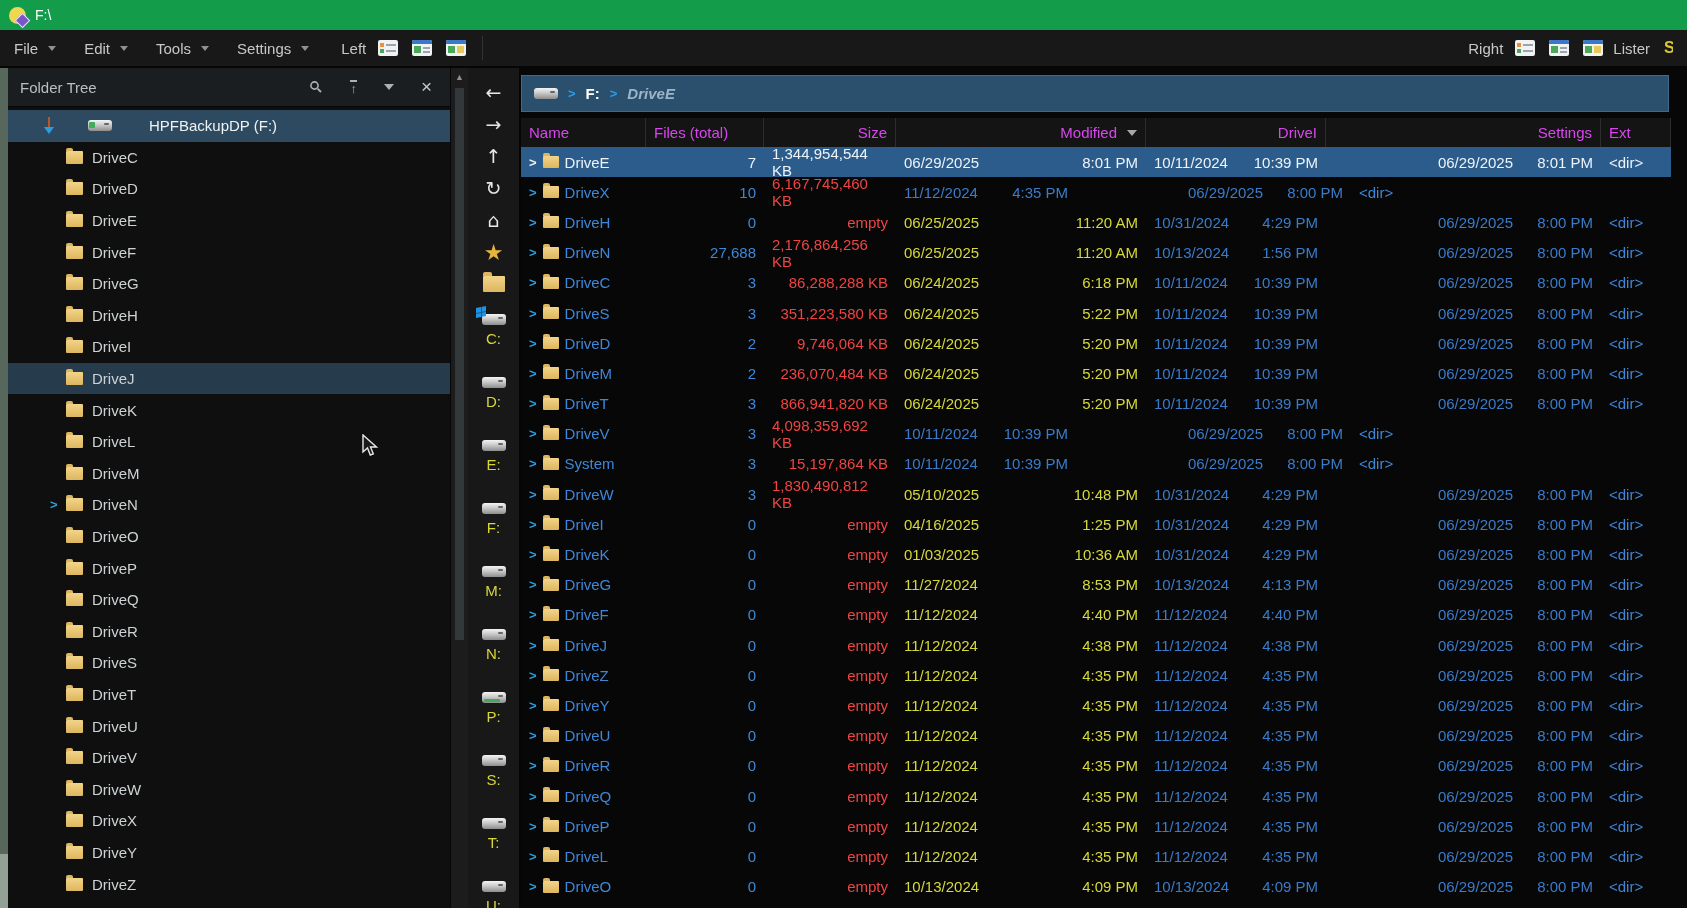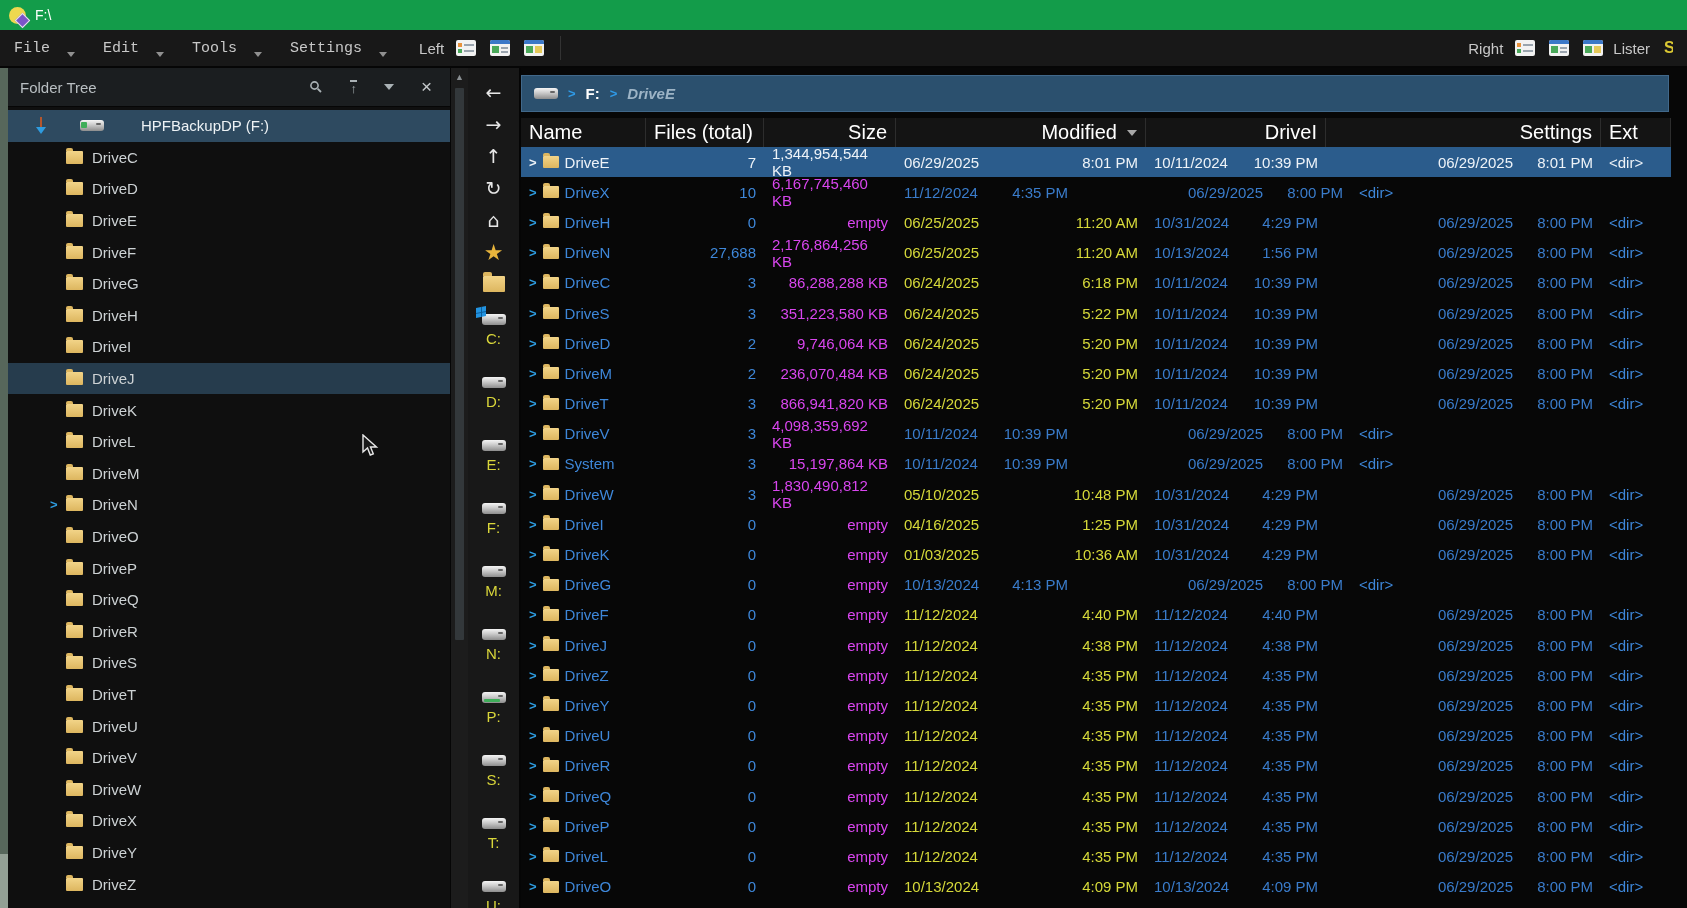--- a/index.html
+++ b/index.html
@@ -9,21 +9,21 @@
   
   .titlebar{height:30px;background:#139c4a;display:flex;align-items:center;padding-left:9px;gap:9px;}
   .logo{width:17px;height:17px;border-radius:50%;background:#eed84f;position:relative;flex:0 0 auto;}
   .logo::after{content:"";position:absolute;right:-2px;bottom:-2px;width:9px;height:9px;background:#7b55c8;
                transform:rotate(45deg);border:1px solid #e8e8e8;}
   .title-text{color:#fff;font-size:14px;}
 
   
   .menubar{height:36px;background:#181818;display:flex;align-items:center;padding:0 14px;
            font-size:15px;color:#c8c8c8;border-bottom:2px solid #060606;}
-  .menu-item{display:flex;align-items:flex-end;gap:17px;margin-right:28px;cursor:default;font-family:Liberation Mono, monospace;}
+  .menu-item{display:flex;align-items:center;gap:10px;margin-right:28px;cursor:default;}
   .caret{width:0;height:0;border-left:4px solid transparent;border-right:4px solid transparent;
          border-top:5px solid #909090;}
   .pane-label{margin:0 12px 0 4px;}
   .view-icons{display:flex;gap:14px;margin-right:10px;}
   .view-icon{width:20px;height:16px;border-radius:2px;background:#f2f2f2;position:relative;overflow:hidden;}
   .view-icon.v2::before,.view-icon.v3::before{content:"";position:absolute;left:0;top:0;right:0;height:4px;background:#3b78c8;}
   .view-icon.v1 .b1{position:absolute;left:2px;top:3px;width:4px;height:4px;background:#e8923c;}
   .view-icon.v1 .b2{position:absolute;left:2px;top:9px;width:4px;height:4px;background:#4aa85a;}
   .view-icon.v1 .l1,.view-icon.v1 .l2{position:absolute;left:8px;height:2px;right:2px;background:#9aa4ae;}
   .view-icon.v1 .l1{top:4px}.view-icon.v1 .l2{top:10px}
@@ -46,21 +46,21 @@
   .tree-header{height:38px;background:#1b1e20;display:flex;align-items:center;padding:0 12px;
                color:#b9bfc2;font-size:15px;border-bottom:1px solid #060606;flex:0 0 auto;}
   .th-icons{margin-left:auto;display:flex;align-items:center;gap:27px;margin-right:6px;}
   .th-icons svg{display:block;}
   .totop{color:#aab2b5;font-size:13px;line-height:11px;border-top:2px solid #aab2b5;padding-top:1px;}
   .chev{width:0;height:0;border-left:5px solid transparent;border-right:5px solid transparent;border-top:6px solid #aab2b5;}
   .closex{color:#c4c8ca;font-size:19px;line-height:16px;font-weight:400;}
   .tree-body{flex:1;padding-top:3px;overflow:hidden;}
   .tree-row{height:31.6px;display:flex;align-items:center;font-size:15px;color:#cdd2d4;padding-left:58px;}
   .tree-row .lbl{margin-left:9px;white-space:nowrap;}
-  .tree-row.root{background:#2e4a60;color:#edf2f5;padding-left:26px;gap:28px;}
+  .tree-row.root{background:#2e4a60;color:#edf2f5;padding-left:34px;gap:28px;}
   .tree-row.hovered{background:#263c4d;}
   .tree-chev{color:#2e9ce0;font-weight:700;font-size:13px;width:16px;margin-left:-16px;text-align:left;visibility:hidden;}
   .elbow{width:14px;height:18px;position:relative;flex:0 0 auto;margin-right:4px;}
   .elbow::before{content:"";position:absolute;left:6px;top:0;width:2px;height:10px;background:#b5562d;}
   .elbow::after{content:"";position:absolute;left:2px;top:10px;border-left:5px solid transparent;
                 border-right:5px solid transparent;border-top:7px solid #2e9ce0;}
   .fold{width:17px;height:13px;background:linear-gradient(180deg,#f2d488,#ddb65f);border-radius:1px;
         position:relative;flex:0 0 auto;}
   .fold::before{content:"";position:absolute;top:-3px;left:0;width:7px;height:3px;background:#ddb65f;border-radius:2px 2px 0 0;}
   .dpill{width:24px;height:11px;border-radius:3px;position:relative;flex:0 0 auto;
@@ -91,35 +91,35 @@
 
   
   .file-pane{flex:1;background:#070707;display:flex;flex-direction:column;overflow:hidden;}
   .pathbar{margin-top:7px;height:37px;width:1148px;background:#2b506e;border:1px solid #41688a;
            display:flex;align-items:center;padding:0 12px;gap:10px;box-sizing:border-box;}
   .crumb-sep{color:#2f9be8;font-weight:700;font-size:13px;}
   .crumb-root{color:#fff;font-weight:700;font-size:15px;}
   .crumb-current{color:#9db4c6;font-weight:700;font-style:italic;font-size:15px;}
 
   .grid-header{margin-top:6px;height:29px;width:1150px;display:flex;background:#141414;
-               font-size:20px;color:#ffffff;box-sizing:border-box;}
+               font-size:15px;color:#d946ef;box-sizing:border-box;}
   .hcell{display:flex;align-items:center;padding:0 8px;border-right:1px solid #2d2d2d;box-sizing:border-box;height:100%;}
   .hcell.right{justify-content:flex-end;}
   .sortarrow{width:0;height:0;border-left:5px solid transparent;border-right:5px solid transparent;
              border-top:6px solid #a8a8a8;margin-left:10px;}
 
   .rows{flex:1;overflow:hidden;}
   .frow{height:30.2px;width:1150px;display:flex;font-size:15px;}
   .cell{display:flex;align-items:center;padding:0 8px;box-sizing:border-box;height:100%;}
   .c-name{width:125px;color:#3e87d9;gap:6px;}
   .c-name .fold{width:16px;height:12px;}
   .expander{color:#2e9ce0;font-weight:700;font-size:13px;}
   .name-text{white-space:nowrap;}
   .c-files{width:118px;justify-content:flex-end;color:#3e87d9;}
-  .c-size{width:132px;justify-content:flex-end;color:#d946ef;}
+  .c-size{width:132px;justify-content:flex-end;color:#ef4444;}
   .c-mod{width:250px;justify-content:space-between;color:#d6d93a;}
   .c-created{width:180px;justify-content:space-between;color:#3a7ccb;}
   .c-acc{width:275px;justify-content:flex-end;color:#3a7ccb;}
   .c-acc .v-at{width:80px;text-align:right;}
   .c-ext{width:70px;color:#3e87d9;text-align:center;}
   .frow.selected{background:#2b5c8c;}
   .frow.selected .cell,.frow.selected .cell span{color:#eef3f8;}
 
   
   .cursor{position:absolute;left:360px;top:366px;z-index:50;pointer-events:none;}
@@ -813,20 +813,24 @@
       <span class="expander">&gt;</span>
       <span class="fold"></span>
       <span class="name-text">DriveG</span>
     </span>
     <span class="cell c-files">
               <span class="v-files">0</span>
             </span>
     <span class="cell c-size">
               <span class="v-size">empty</span>
             </span>
+    <span class="cell c-mod">
+              <span class="v-md">11/27/2024</span>
+              <span class="v-mt">8:53 PM</span>
+            </span>
     <span class="cell c-created">
               <span class="v-cd">10/13/2024</span>
               <span class="v-ct">4:13 PM</span>
             </span>
     <span class="cell c-acc">
               <span class="v-ad">06/29/2025</span>
               <span class="v-at">8:00 PM</span>
             </span>
     <span class="cell c-ext">
               <span class="v-ext">&lt;dir&gt;</span>

